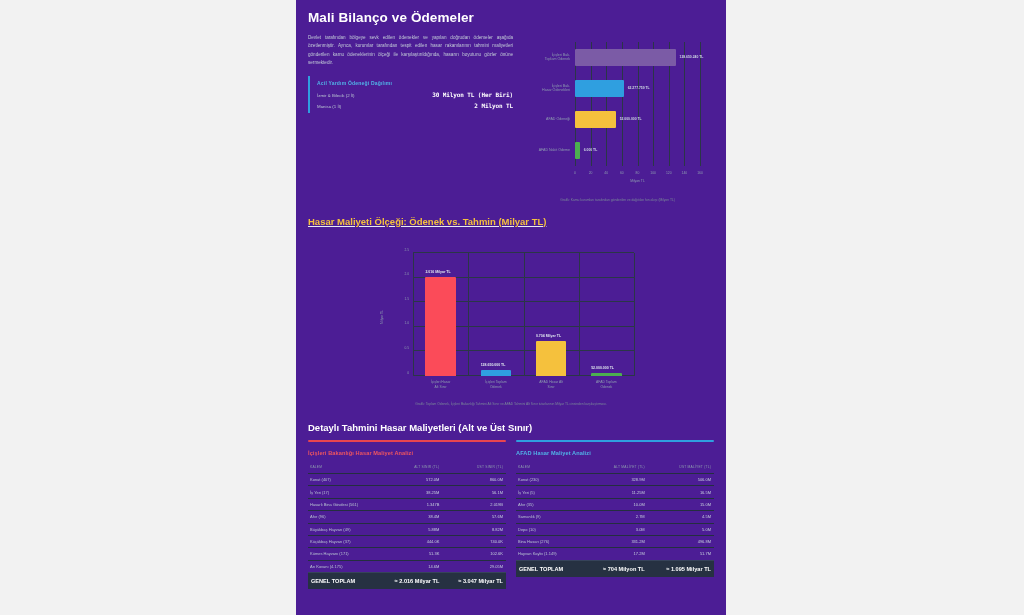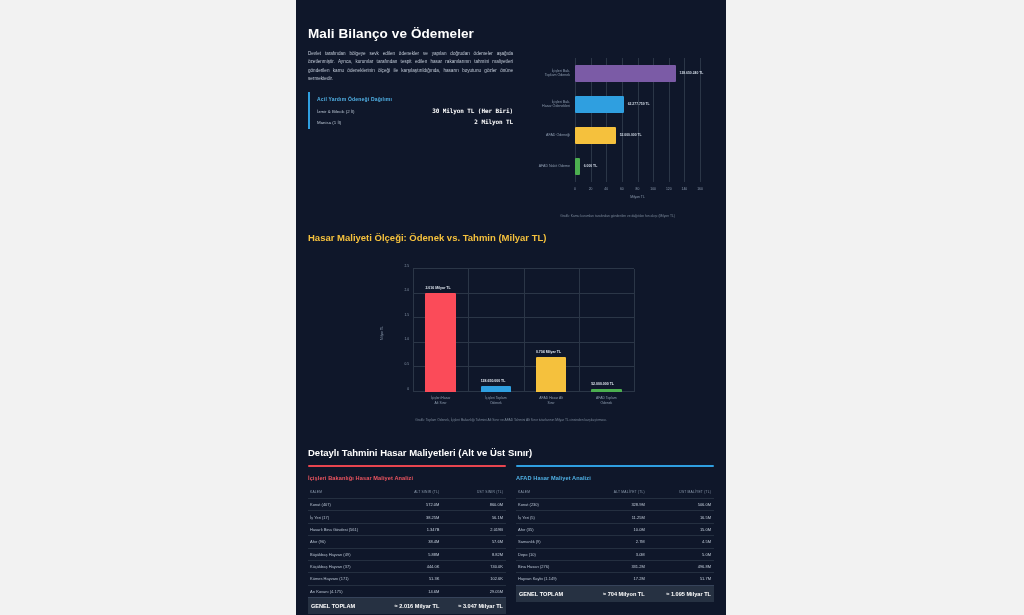--- a/index.html
+++ b/index.html
@@ -9,23 +9,23 @@
     font-family: "Liberation Sans", sans-serif;
     overflow: hidden;
   }
   #page {
     position: relative; width: 1024px; height: 615px;
     background: #f2f2f2;
   }
   .report {
     position: absolute; left: 296px; top: 0px;
     width: 430px; height: 615px;
-    background: #0f172a;
+    background: #4c1d95;
     color: #e8ecf3;
-    padding: 26px 12px 0 12px;
+    padding: 10px 12px 0 12px;
     overflow: hidden;
   }
   
   .sec-title {
     font-size: 13.5px; font-weight: bold; color: #ffffff;
     letter-spacing: .1px; margin-bottom: 9px;
   }
   .sec1 { display: flex; gap: 8px; }
   .sec1-left { width: 205px; flex: 0 0 205px; }
   .sec1-right { flex: 1 1 auto; position: relative; }
@@ -74,21 +74,21 @@
   }
   .haxis-title {
     position: absolute; width: 100%; text-align: center;
     font-size: 3.4px; color: #8e9db0;
   }
   .hcaption {
     position: absolute; width: 100%; text-align: center;
     font-size: 3.3px; color: #7a8899;
   }
   
-  .sec2 { margin-top: 12px; }
+  .sec2 { margin-top: 12px; text-decoration: underline; }
   .sec2-title { font-size: 9.5px; font-weight: bold; color: #f5c13d; margin-bottom: 4px; }
   .vchart { position: relative; width: 100%; height: 175px; }
   .vplot { position: absolute; left: 105px; right: 80px; top: 22px; bottom: 30px; }
   .vgline { position: absolute; left: 0; right: 0; height: 1px; background: #2b3647; }
   .vvline { position: absolute; top: 0; bottom: 0; width: 1px; background: #2b3647; }
   .vytick {
     position: absolute; right: calc(100% + 4px); font-size: 3.3px; color: #8e9db0;
     transform: translateY(-50%); white-space: nowrap;
   }
   .vcol { position: absolute; bottom: 0; display: flex; flex-direction: column; justify-content: flex-end; align-items: center; height: 100%; }
@@ -103,21 +103,21 @@
   }
   .vytitle {
     position: absolute; font-size: 3.4px; color: #8e9db0;
     transform: rotate(-90deg); transform-origin: center;
   }
   .vcaption {
     position: absolute; width: 100%; text-align: center;
     font-size: 3.3px; color: #7a8899;
   }
   
-  .sec3 { margin-top: 25px; }
+  .sec3 { margin-top: 16px; }
   .sec3-title { font-size: 9.5px; font-weight: bold; color: #ffffff; margin-bottom: 7px; }
   .tables { display: flex; gap: 10px; }
   .tbl-wrap { flex: 1 1 0; }
   .tbl-rule { height: 2px; background: #e8454f; border-radius: 2px; margin-bottom: 8px; }
   .tbl-wrap.blue .tbl-rule { background: #2f9fe0; }
   .tbl-h { font-size: 5.6px; font-weight: bold; color: #ef5560; margin-bottom: 7px; letter-spacing:.1px;}
   .tbl-wrap.blue .tbl-h { color: #51b3e8; }
   table { width: 100%; border-collapse: collapse; }
   th {
     font-size: 3.3px; font-weight: normal; color: #8e9db0; text-align: right;

